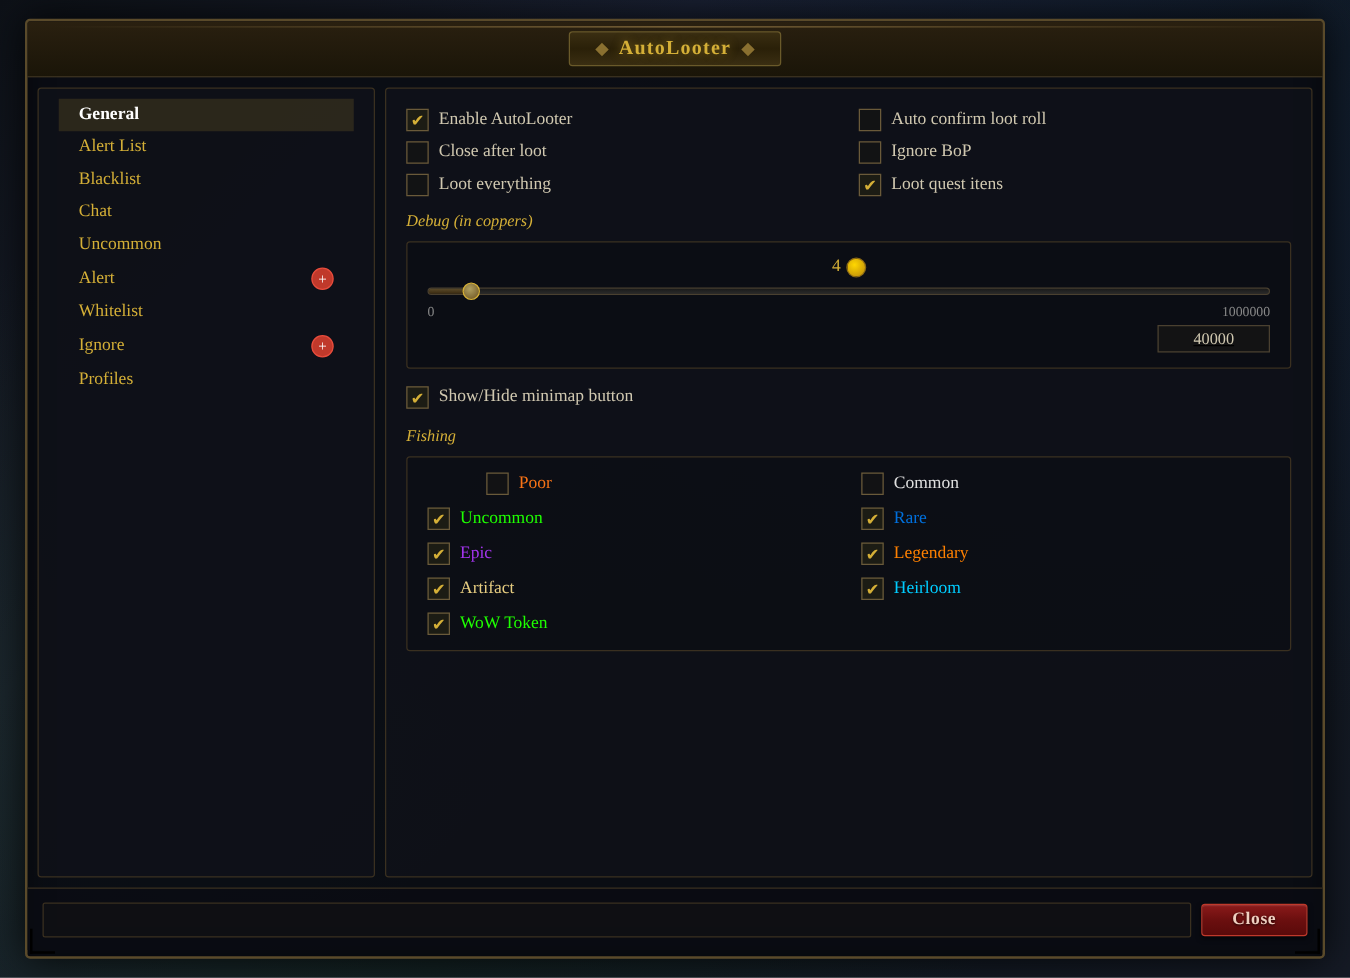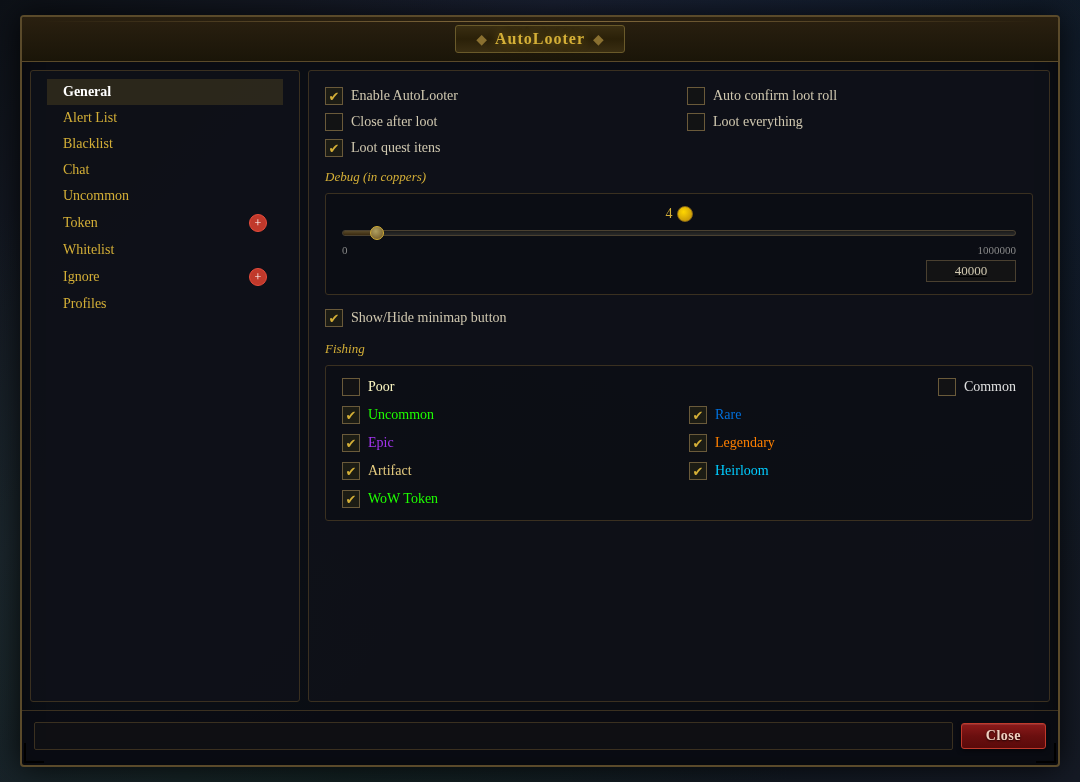--- a/index.html
+++ b/index.html
@@ -314,22 +314,22 @@
     }
 
     .rarity-item {
       display: flex;
       align-items: center;
       gap: 8px;
       font-size: 14px;
       cursor: pointer;
     }
 
-    .rarity-poor { color: #fef9c3; }
-    .rarity-common { color: #e0e0e0; justify-content: flex-end; }
+    .rarity-poor { color: #f97316; margin-left: 47px; }
+    .rarity-common { color: #e0e0e0; }
     .rarity-uncommon { color: #1eff00; }
     .rarity-rare { color: #0070dd; }
     .rarity-epic { color: #a335ee; }
     .rarity-legendary { color: #ff8000; }
     .rarity-artifact { color: #e6cc80; }
     .rarity-heirloom { color: #00ccff; }
     .rarity-wowtoken { color: #1eff00; }
 
     
     .window-footer {
@@ -411,21 +411,21 @@
         <div class="nav-item">
           <span>Blacklist</span>
         </div>
         <div class="nav-item">
           <span>Chat</span>
         </div>
         <div class="nav-item">
           <span>Uncommon</span>
         </div>
         <div class="nav-item">
-          <span>Token</span>
+          <span>Alert</span>
           <div class="nav-item-add-btn">+</div>
         </div>
         <div class="nav-item">
           <span>Whitelist</span>
         </div>
         <div class="nav-item">
           <span>Ignore</span>
           <div class="nav-item-add-btn">+</div>
         </div>
         <div class="nav-item">
@@ -447,20 +447,24 @@
         <div class="checkbox-item">
           <div class="checkbox-box"></div>
           <span>Auto confirm loot roll</span>
         </div>
 
         <div class="checkbox-item">
           <div class="checkbox-box"></div>
           <span>Close after loot</span>
         </div>
 
+        <div class="checkbox-item">
+          <div class="checkbox-box"></div>
+          <span>Ignore BoP</span>
+        </div>
 
         <div class="checkbox-item">
           <div class="checkbox-box"></div>
           <span>Loot everything</span>
         </div>
 
         <div class="checkbox-item">
           <div class="checkbox-box checked">
             <span class="checkbox-checkmark">✔</span>
           </div>

